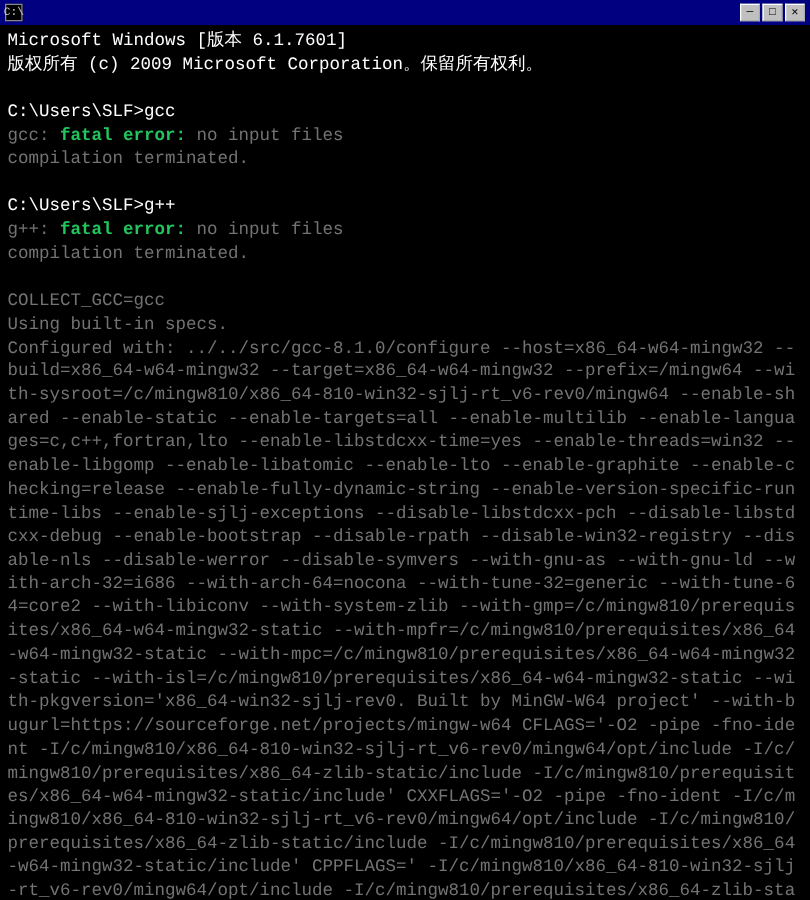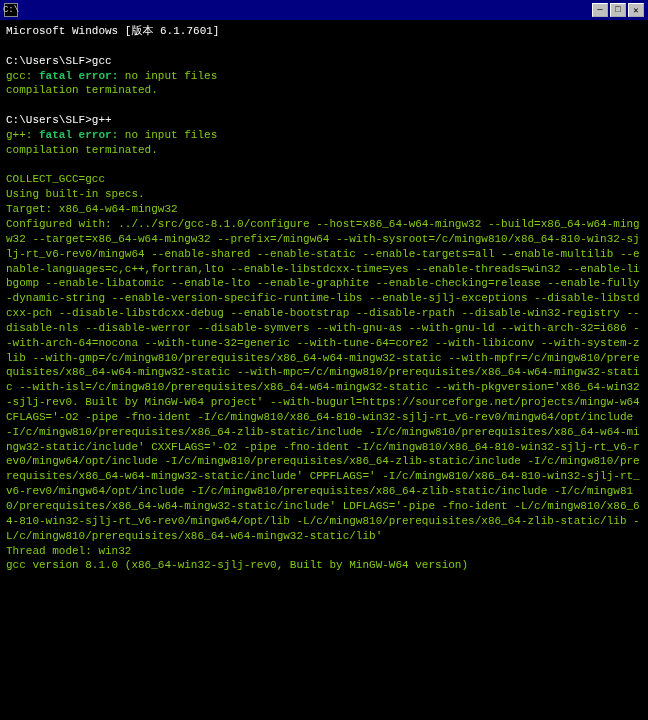--- a/index.html
+++ b/index.html
@@ -61,52 +61,52 @@
       color: #000;
       font-weight: bold;
     }
     .console-area {
       flex: 1;
       background: #000;
       color: #c0c0c0;
       padding: 4px 6px;
       overflow: hidden;
       line-height: 1.35;
-      font-size: 11px;
+      font-size: 14px;
     }
     .line { display: block; white-space: pre-wrap; word-break: break-all; }
     .white { color: #ffffff; }
-    .normal { color: #84cc16; }
+    .normal { color: #737373; }
     .fatal { color: #22c55e; font-weight: bold; }
   </style>
 </head>
 <body>
 
 <div class="window">
   <div class="title-bar">
     <div class="title-bar-left">
       <div class="title-bar-icon">C:\</div>
     </div>
     <div class="title-bar-controls">
       <div class="tb-btn">─</div>
       <div class="tb-btn">□</div>
       <div class="tb-btn">✕</div>
     </div>
   </div>
   <div class="console-area">
     <span class="line white">Microsoft Windows [版本 6.1.7601]</span>
+    <span class="line white">版权所有 (c) 2009 Microsoft Corporation。保留所有权利。</span>
     <span class="line">&nbsp;</span>
     <span class="line white">C:\Users\SLF&gt;gcc</span>
     <span class="line"><span class="normal">gcc: </span><span class="fatal">fatal error:</span><span class="normal"> no input files</span></span>
     <span class="line normal">compilation terminated.</span>
     <span class="line">&nbsp;</span>
     <span class="line white">C:\Users\SLF&gt;g++</span>
     <span class="line"><span class="normal">g++: </span><span class="fatal">fatal error:</span><span class="normal"> no input files</span></span>
     <span class="line normal">compilation terminated.</span>
     <span class="line">&nbsp;</span>
     <span class="line normal">COLLECT_GCC=gcc</span>
     <span class="line normal">Using built-in specs.</span>
-    <span class="line normal">Target: x86_64-w64-mingw32</span>
     <span class="line normal">Configured with: ../../src/gcc-8.1.0/configure --host=x86_64-w64-mingw32 --build=x86_64-w64-mingw32 --target=x86_64-w64-mingw32 --prefix=/mingw64 --with-sysroot=/c/mingw810/x86_64-810-win32-sjlj-rt_v6-rev0/mingw64 --enable-shared --enable-static --enable-targets=all --enable-multilib --enable-languages=c,c++,fortran,lto --enable-libstdcxx-time=yes --enable-threads=win32 --enable-libgomp --enable-libatomic --enable-lto --enable-graphite --enable-checking=release --enable-fully-dynamic-string --enable-version-specific-runtime-libs --enable-sjlj-exceptions --disable-libstdcxx-pch --disable-libstdcxx-debug --enable-bootstrap --disable-rpath --disable-win32-registry --disable-nls --disable-werror --disable-symvers --with-gnu-as --with-gnu-ld --with-arch-32=i686 --with-arch-64=nocona --with-tune-32=generic --with-tune-64=core2 --with-libiconv --with-system-zlib --with-gmp=/c/mingw810/prerequisites/x86_64-w64-mingw32-static --with-mpfr=/c/mingw810/prerequisites/x86_64-w64-mingw32-static --with-mpc=/c/mingw810/prerequisites/x86_64-w64-mingw32-static --with-isl=/c/mingw810/prerequisites/x86_64-w64-mingw32-static --with-pkgversion='x86_64-win32-sjlj-rev0. Built by MinGW-W64 project' --with-bugurl=https://sourceforge.net/projects/mingw-w64 CFLAGS='-O2 -pipe -fno-ident -I/c/mingw810/x86_64-810-win32-sjlj-rt_v6-rev0/mingw64/opt/include -I/c/mingw810/prerequisites/x86_64-zlib-static/include -I/c/mingw810/prerequisites/x86_64-w64-mingw32-static/include' CXXFLAGS='-O2 -pipe -fno-ident -I/c/mingw810/x86_64-810-win32-sjlj-rt_v6-rev0/mingw64/opt/include -I/c/mingw810/prerequisites/x86_64-zlib-static/include -I/c/mingw810/prerequisites/x86_64-w64-mingw32-static/include' CPPFLAGS=' -I/c/mingw810/x86_64-810-win32-sjlj-rt_v6-rev0/mingw64/opt/include -I/c/mingw810/prerequisites/x86_64-zlib-static/include -I/c/mingw810/prerequisites/x86_64-w64-mingw32-static/include' LDFLAGS='-pipe -fno-ident -L/c/mingw810/x86_64-810-win32-sjlj-rt_v6-rev0/mingw64/opt/lib -L/c/mingw810/prerequisites/x86_64-zlib-static/lib -L/c/mingw810/prerequisites/x86_64-w64-mingw32-static/lib'</span>
     <span class="line normal">Thread model: win32</span>
     <span class="line normal">gcc version 8.1.0 (x86_64-win32-sjlj-rev0, Built by MinGW-W64 version)</span>
   </div>
 </div>
 
 </body></html>

